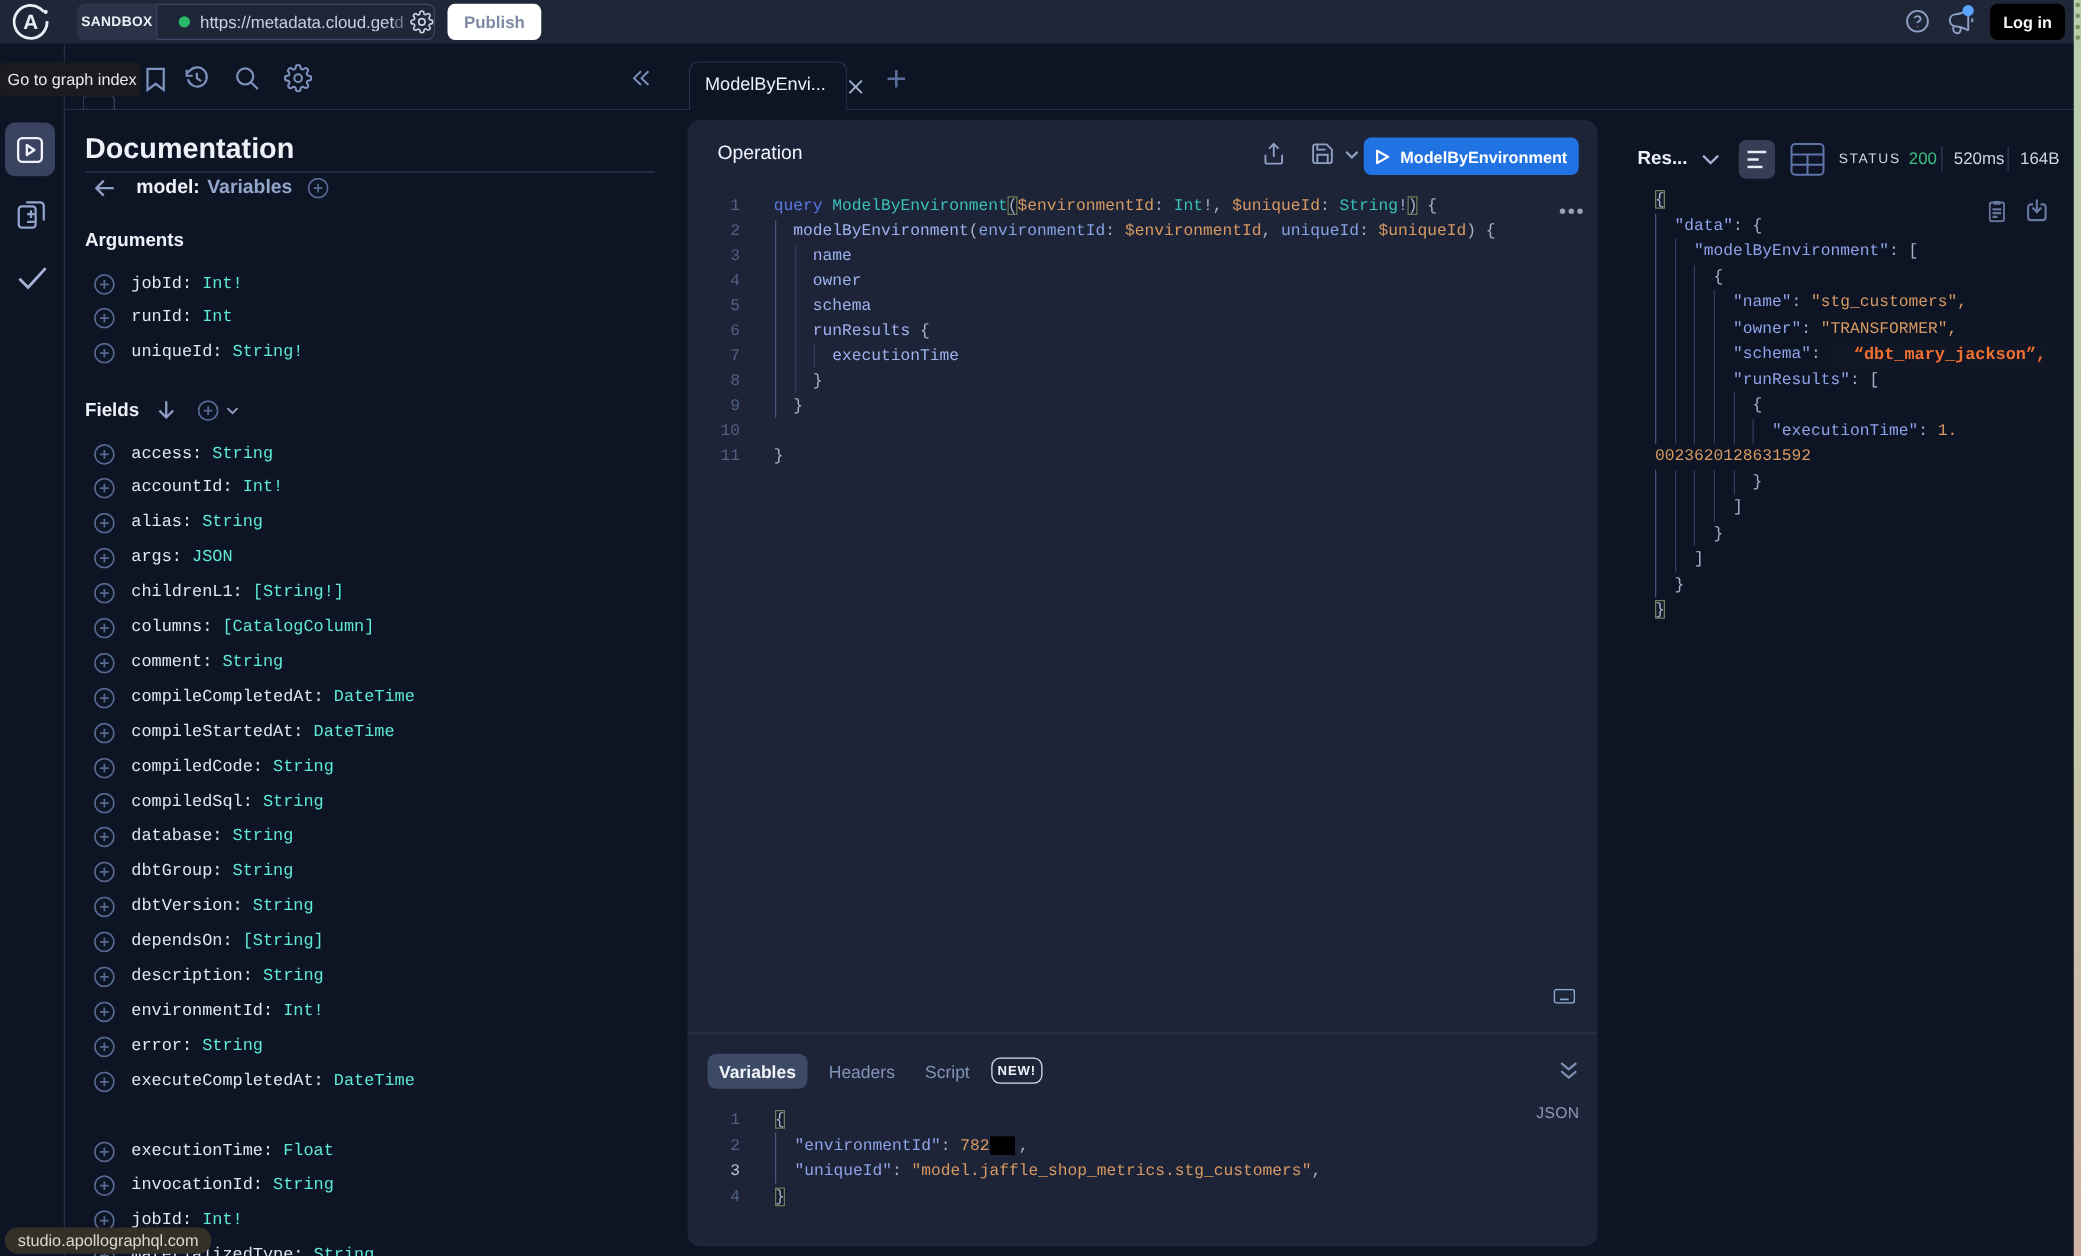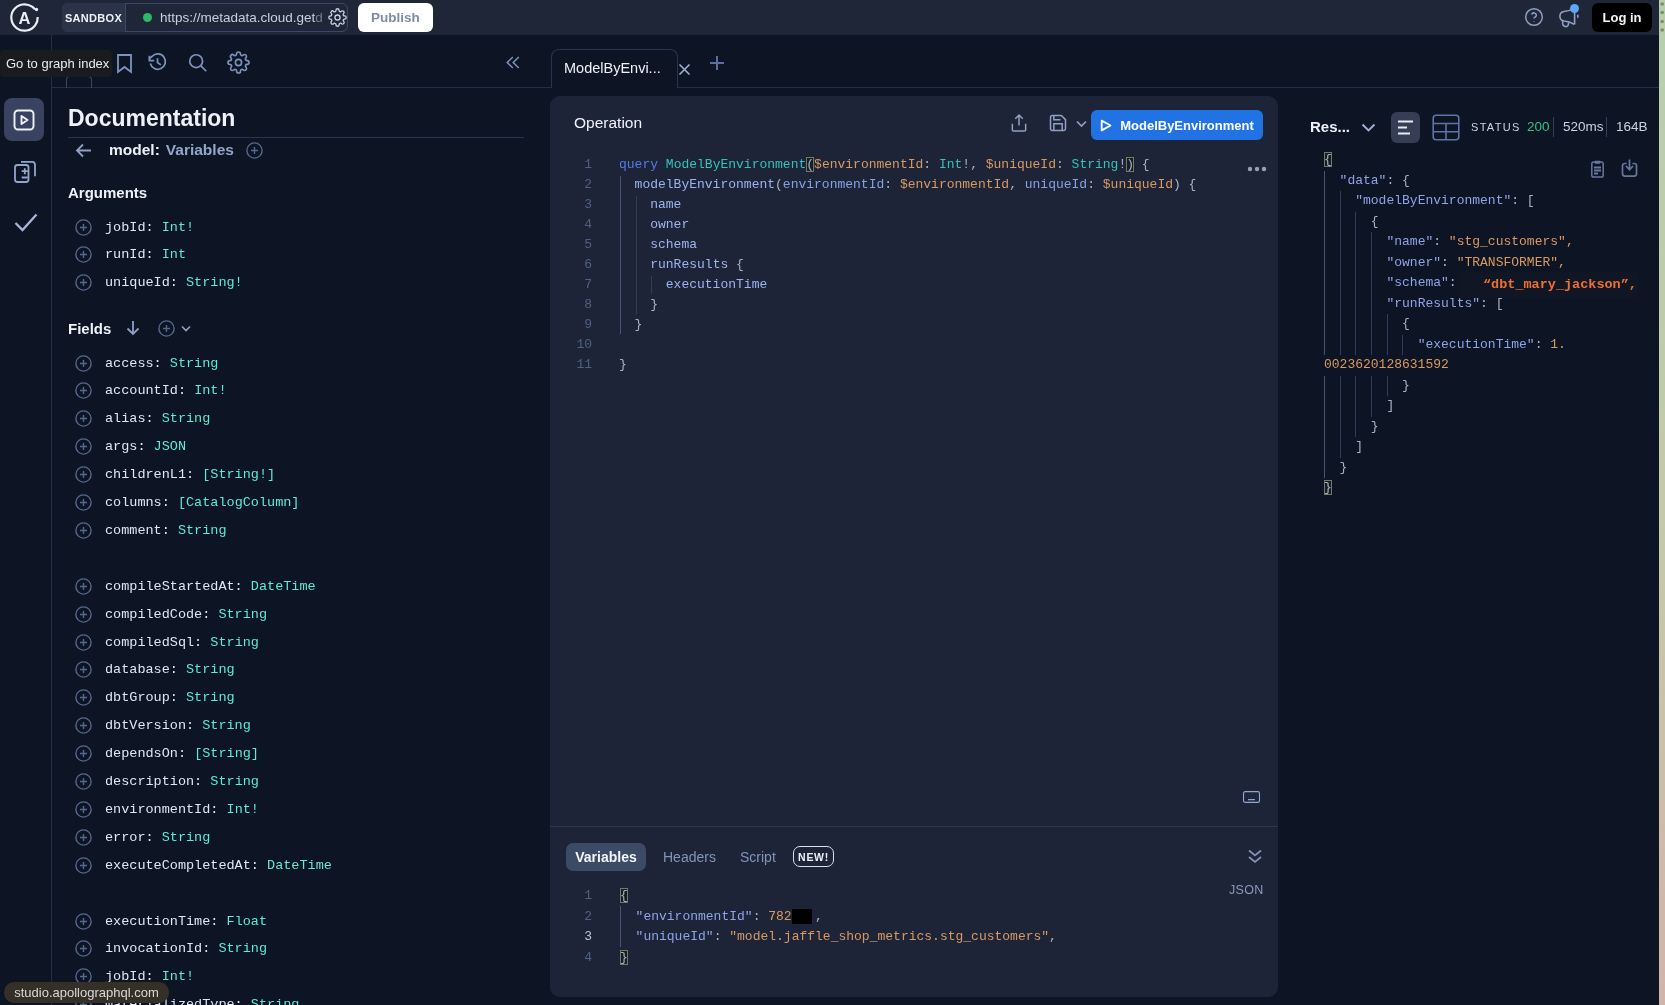--- a/index.html
+++ b/index.html
@@ -198,20 +198,27 @@
       </svg>
       <span class="txt">columns: <span class="typ">[CatalogColumn]</span></span>
     </div>
 <div class="docrow" style="top:428.4px">
       <svg width="17" height="17" viewBox="0 0 17 17" fill="none" stroke="#56688f" stroke-width="1.4">
         <circle cx="8.5" cy="8.5" r="7.6"></circle>
         <path d="M8.5 5v7M5 8.5h7"></path>
       </svg>
       <span class="txt">comment: <span class="typ">String</span></span>
     </div>
+<div class="docrow" style="top:456.3px">
+      <svg width="17" height="17" viewBox="0 0 17 17" fill="none" stroke="#56688f" stroke-width="1.4">
+        <circle cx="8.5" cy="8.5" r="7.6"></circle>
+        <path d="M8.5 5v7M5 8.5h7"></path>
+      </svg>
+      <span class="txt">compileCompletedAt: <span class="typ">DateTime</span></span>
+    </div>
 <div class="docrow" style="top:484.2px">
       <svg width="17" height="17" viewBox="0 0 17 17" fill="none" stroke="#56688f" stroke-width="1.4">
         <circle cx="8.5" cy="8.5" r="7.6"></circle>
         <path d="M8.5 5v7M5 8.5h7"></path>
       </svg>
       <span class="txt">compileStartedAt: <span class="typ">DateTime</span></span>
     </div>
 <div class="docrow" style="top:512.1px">
       <svg width="17" height="17" viewBox="0 0 17 17" fill="none" stroke="#56688f" stroke-width="1.4">
         <circle cx="8.5" cy="8.5" r="7.6"></circle>

